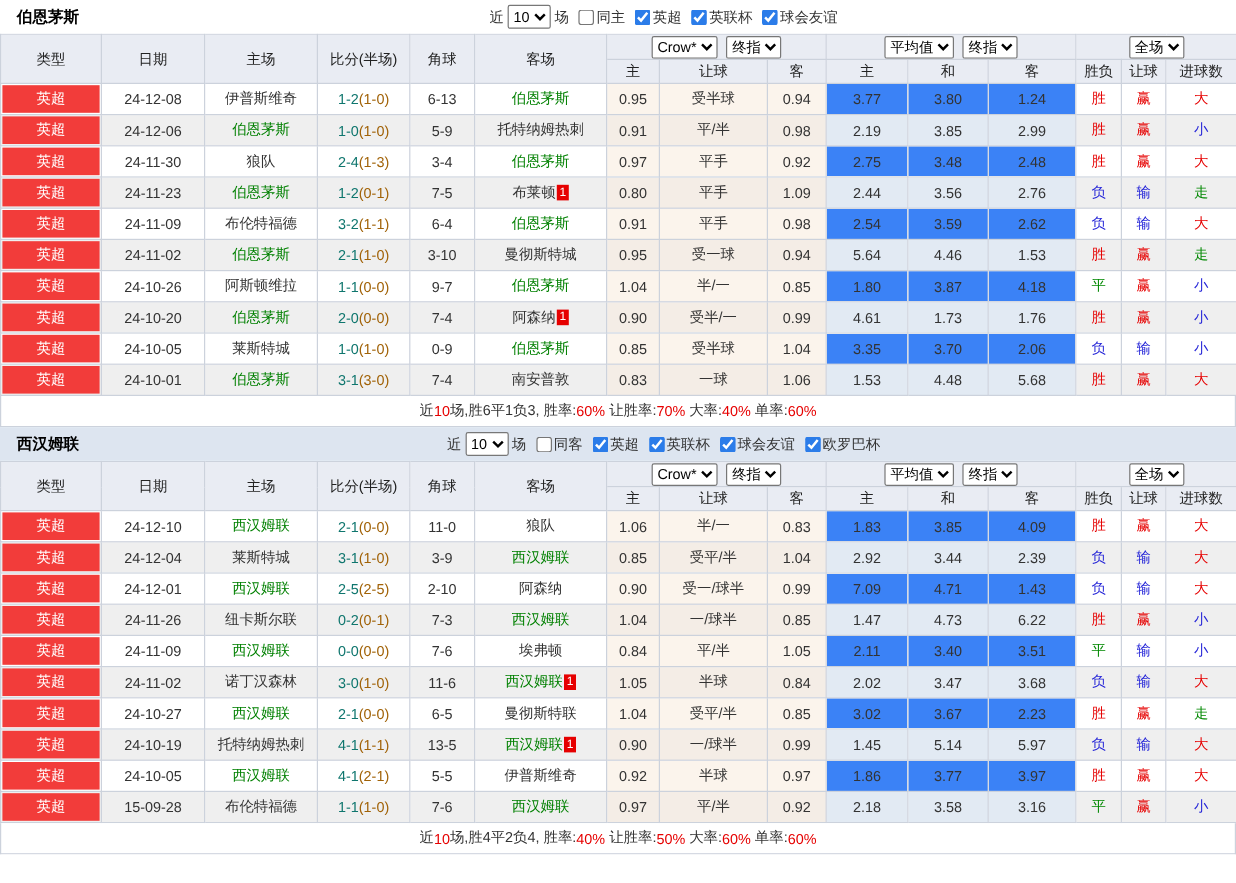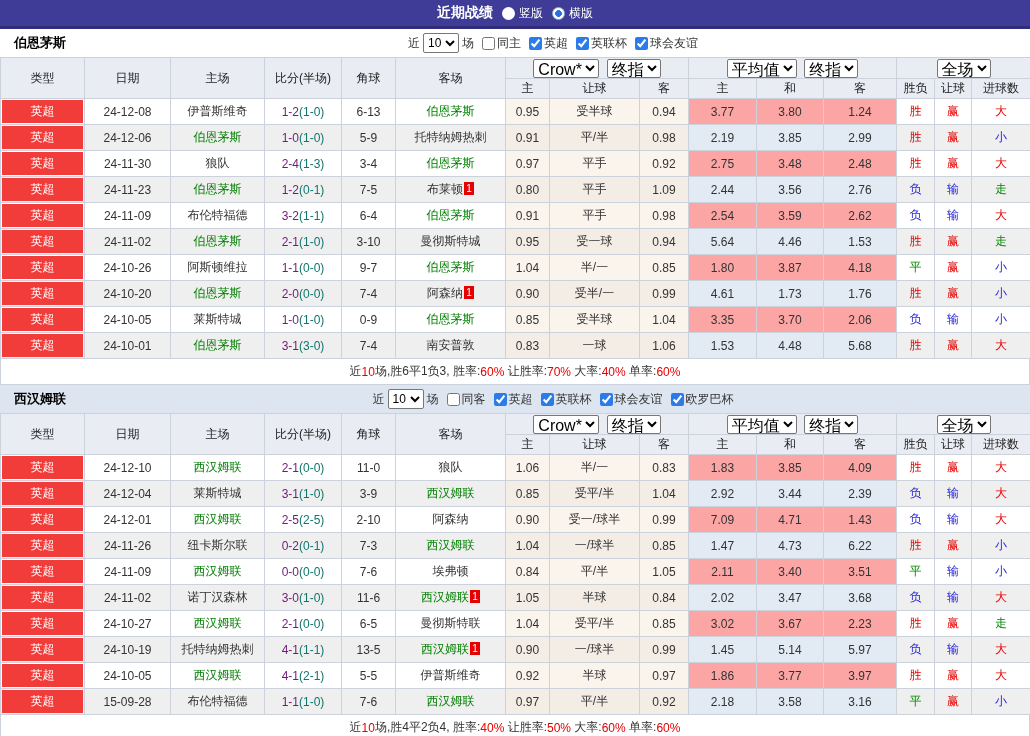--- a/index.html
+++ b/index.html
@@ -13,54 +13,43 @@
   .filter-row.alt{background:#dde5f0}
   .team-title{position:absolute;left:14px;font-weight:bold;font-size:13px;color:#000}
   .filters{margin:0 auto;display:flex;align-items:center;gap:3px;transform:translateX(38px)}
   .filters select{height:20px;font-size:12px;border:1px solid #777;border-radius:2px;background:#fff}
   .filters label.cb{display:flex;align-items:center;cursor:pointer}
   .filters input[type=checkbox]{width:13px;height:13px;accent-color:#2b7ce9;margin:0 2px 0 5px}
   table.stats{border-collapse:collapse;table-layout:fixed;width:1030px}
   .stats th,.stats td{border:1px solid #ccd2dc;text-align:center;padding:0;font-weight:normal;overflow:hidden;white-space:nowrap}
   .stats thead th{background:#e9ecf3;height:20px;color:#222}
   .stats thead tr.hrow2 th{height:19px}
-  .grp select{height:19px;font-size:16px;border:1px solid #777;border-radius:2px;background:#fff;margin:0 2px}
+  .grp select{height:19px;font-size:12px;border:1px solid #777;border-radius:2px;background:#fff;margin:0 2px}
   .stats tbody td{height:25px;background:#fff}
   .stats tbody tr.even td{background:#efefef}
   .stats tbody td.hd-col{background:#fbf4ec}
   .stats tbody tr.even td.hd-col{background:#f4ede6}
-  .stats tbody td.eu-col{background:#fca5a5}
+  .stats tbody td.eu-col{background:#3b82f6}
   .stats tbody tr.even td.eu-col{background:#e2eaf3}
   .league-td{vertical-align:middle}
   .league-badge{background:#f23c3a;color:#fff;height:23px;line-height:23px;margin:1px;font-size:12px}
   .tname.self{color:#008000}
-  .score-main{color:#701a75}
-  .score-half{color:#0f766e}
+  .score-main{color:#0f766e}
+  .score-half{color:#a16207}
   .card{display:inline-block;background:#e60000;color:#fff;font-size:10px;width:10px;height:13px;line-height:13px;margin-left:1px;vertical-align:1px;text-align:center}
   .c-r{color:#e60000}.c-b{color:#2626d8}.c-g{color:#008800}
   .summary{height:25px;display:flex;align-items:center;justify-content:center;border:1px solid #ccd2dc;border-top:none;background:#fff}
   .summary .red{color:#e60000}
   .summary span{white-space:pre}
 </style>
 </head>
 <body>
 
 <div class="page">
 
-  <header class="titlebar">
-    <span class="title">近期战绩</span>
-    <label class="radio-opt">
-      <span class="radio"></span>
-      <span>竖版</span>
-    </label>
-    <label class="radio-opt">
-      <span class="radio selected"></span>
-      <span>横版</span>
-    </label>
-  </header>
 
   <section>
     <div class="filter-row">
       <span class="team-title">伯恩茅斯</span>
       <div class="filters" id="filters-0">
           <span>近</span>
           <select><option>10</option></select>
           <span>场</span>
           <label class="cb">
             <input type="checkbox" style="">

